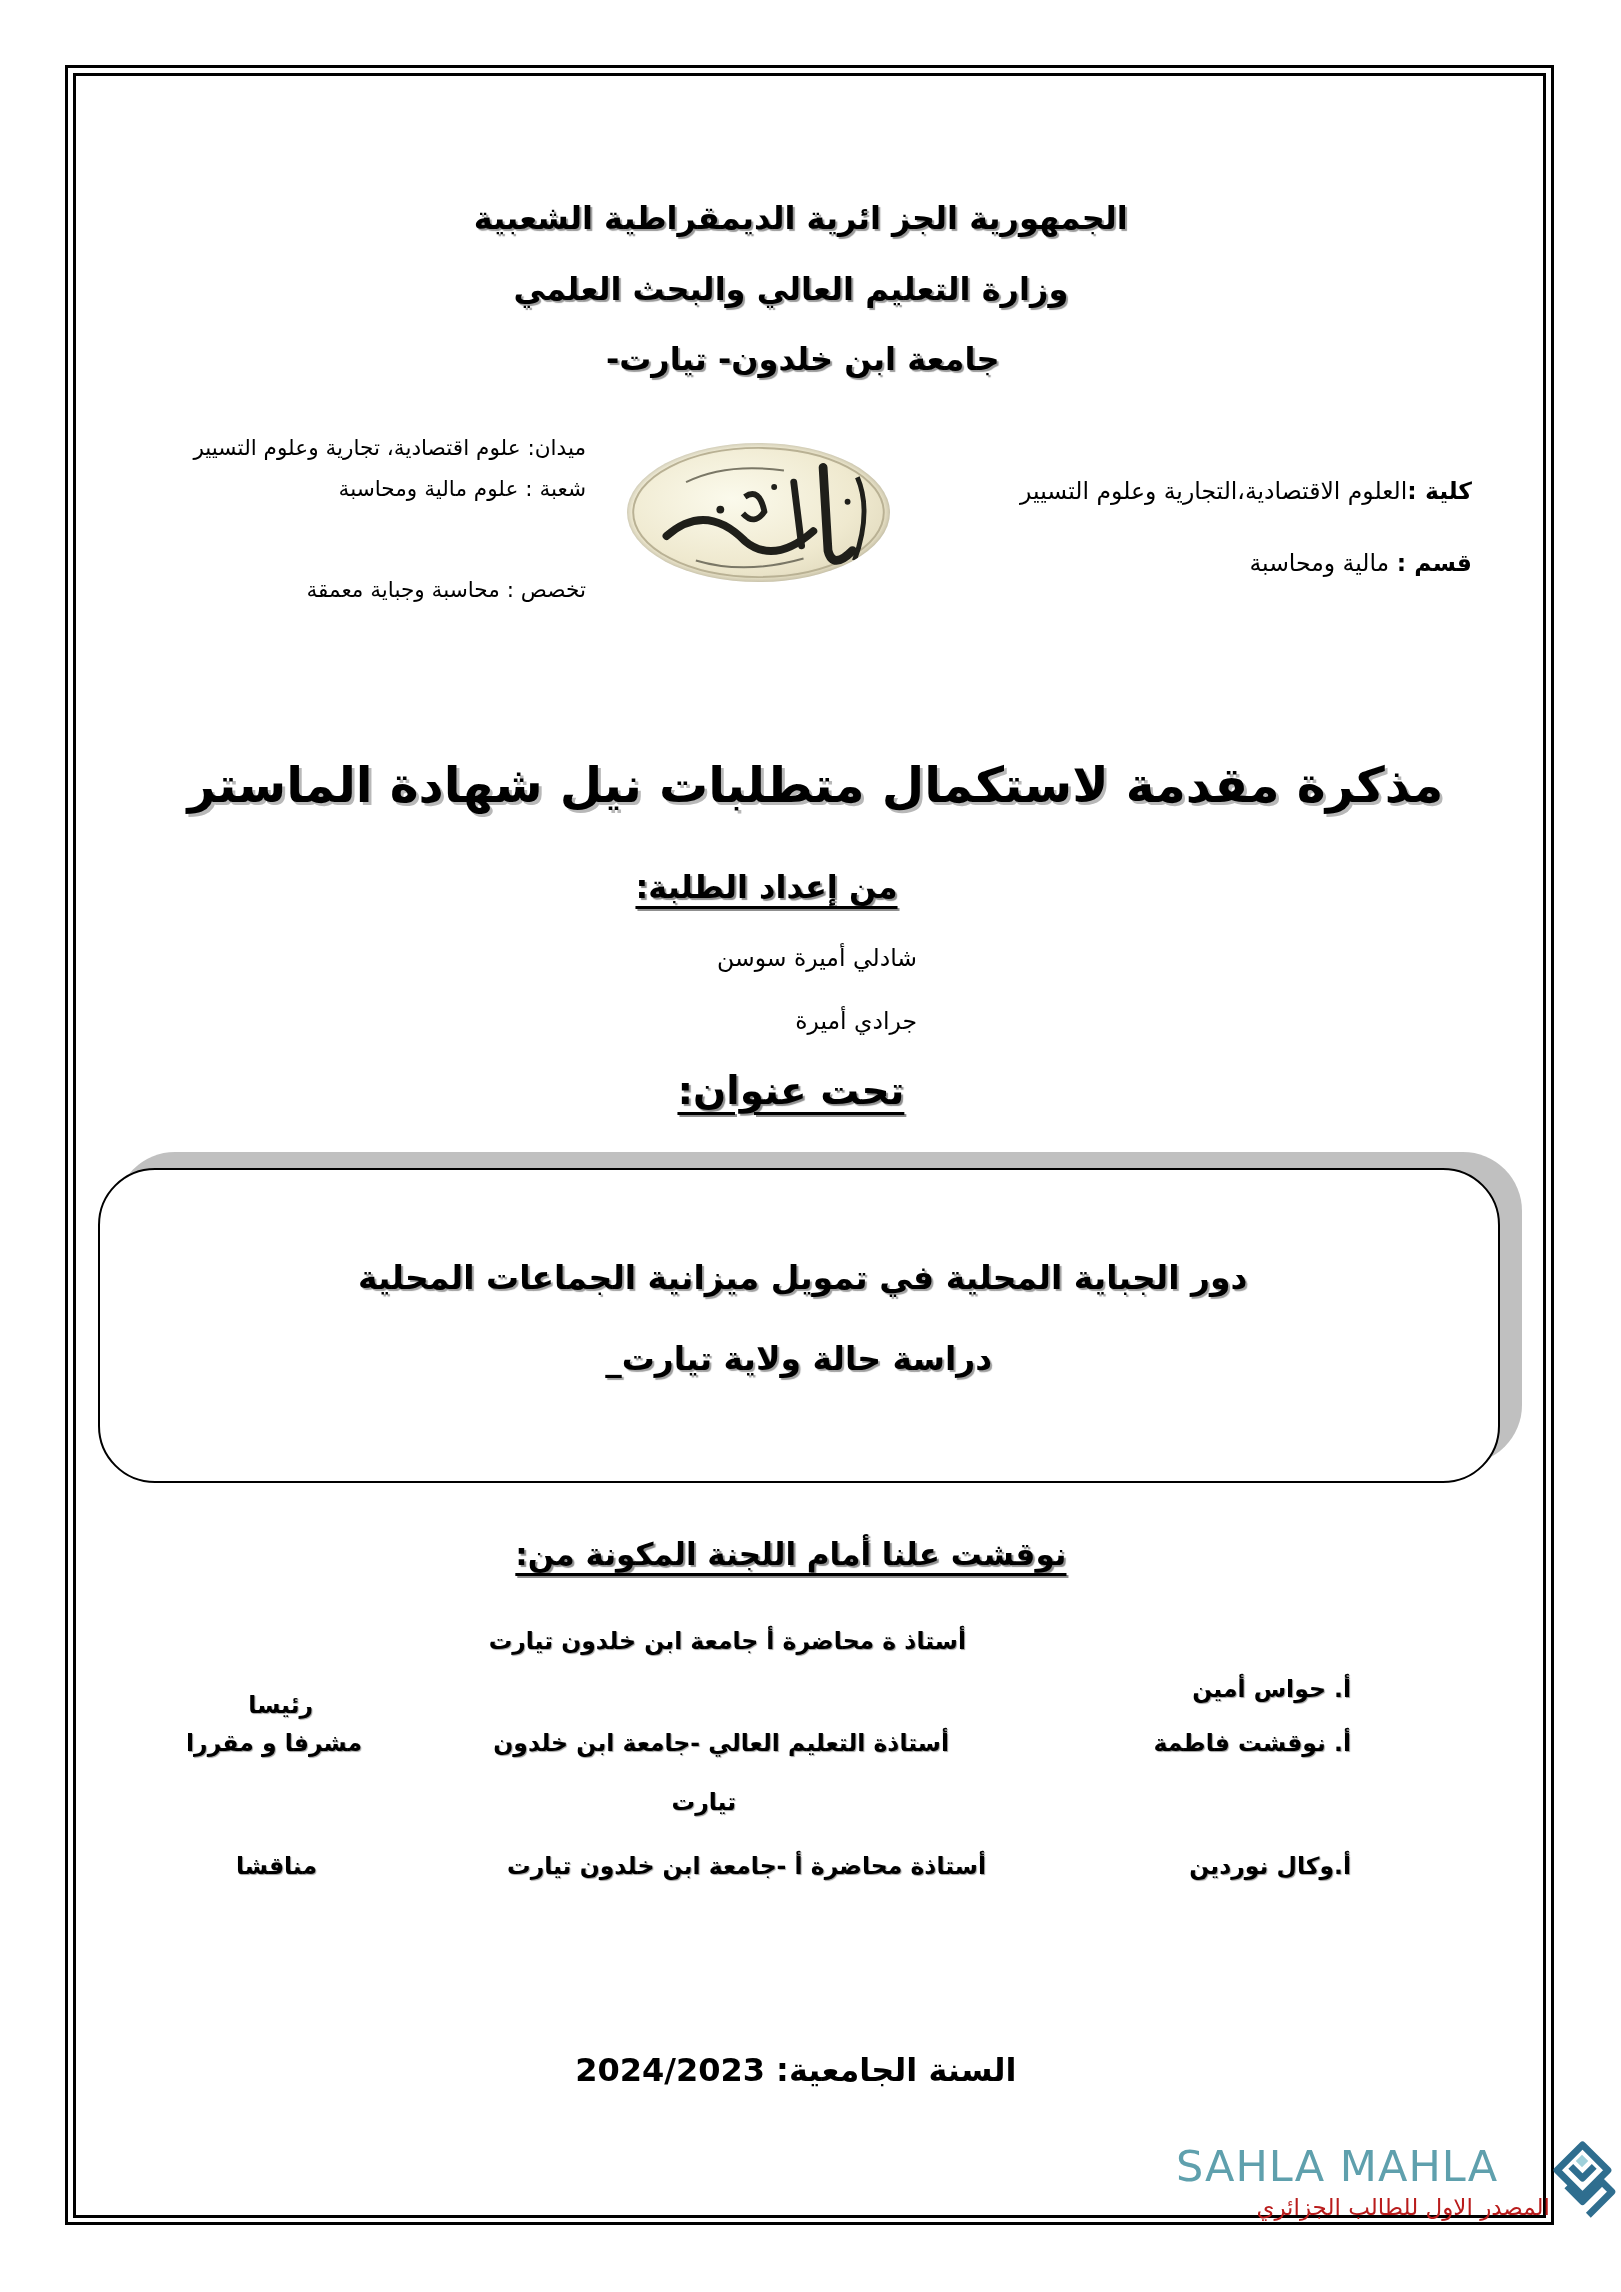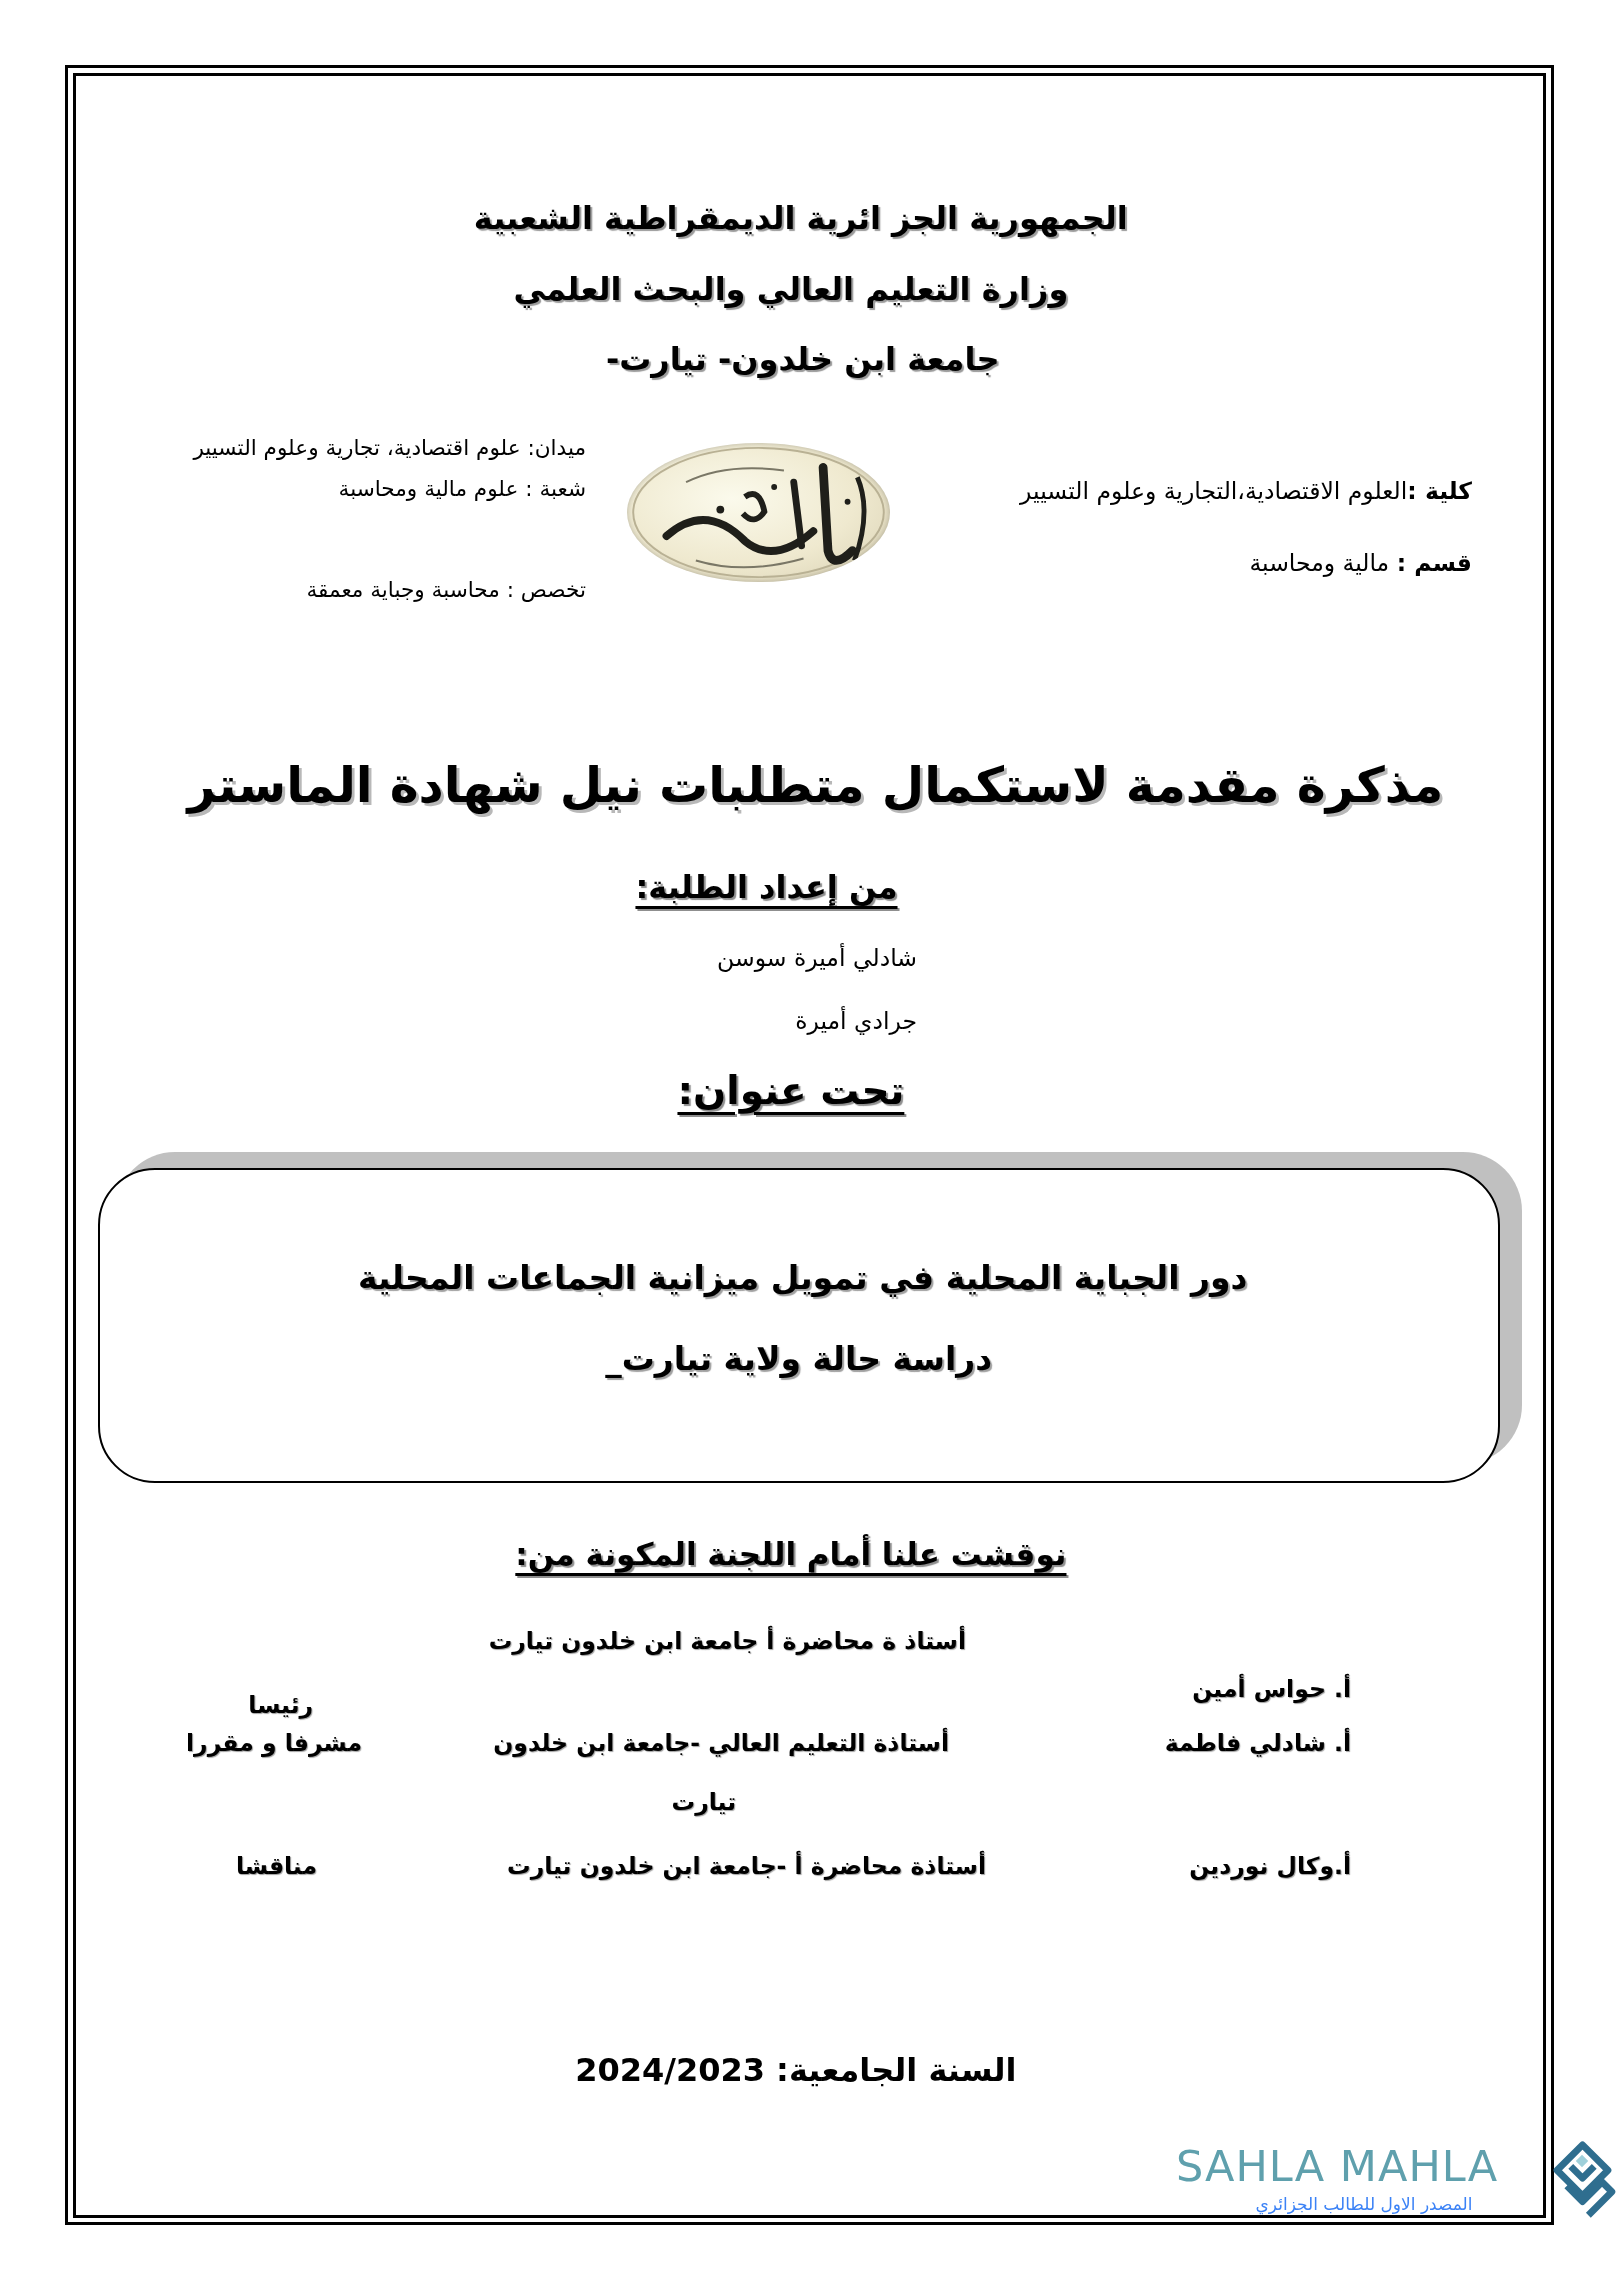--- a/index.html
+++ b/index.html
@@ -113,24 +113,23 @@
       font-family: "DejaVu Sans", sans-serif;
       font-size: 43px;
       color: #5fa0ad;
       letter-spacing: 1px;
       white-space: nowrap;
     }
     .watermark-arabic {
       position: absolute;
       left: 1178px; top: 2194px;
       width: 372px;
-      text-align: center;
-      font-family: "DejaVu Sans", sans-serif;
-      font-size: 17px;
-      color: #3b82f6;
+      font-family: "DejaVu Sans", sans-serif;
+      font-size: 23px;
+      color: #b91c1c;
       direction: rtl;
       white-space: nowrap;
     }
     .watermark-mark {
       position: absolute;
       left: 1547px; top: 2137px;
       width: 71px; height: 88px;
     }
   </style>
 </head>
@@ -183,21 +182,21 @@
 <div class="title-box"></div>
 <div class="center-line box-title" style="top:1258px; left:-7.8px;">دور الجباية المحلية في تمويل ميزانية الجماعات المحلية</div>
 <div class="center-line box-title" style="top:1339px; left:-11.8px;">دراسة حالة ولاية تيارت_</div>
 
 <div class="center-line underlined-heading" style="top:1536px; left:-19.6px; font-size:31px;">نوقشت علنا أمام اللجنة المكونة من:</div>
 
 <div class="abs jury-text rtl" style="right:270px; top:1635px;margin-top:40px;">أ. حواس أمين</div>
 <div class="abs jury-text rtl" style="right:655px; top:1627px;">أستاذ ة محاضرة أ جامعة ابن خلدون  تيارت</div>
 <div class="abs jury-text rtl" style="right:1308px; top:1691px;">رئيسا</div>
 
-<div class="abs jury-text rtl" style="right:270px; top:1729px;">أ. شادلي فاطمة</div>
+<div class="abs jury-text rtl" style="right:270px; top:1729px;">أ. نوقشت فاطمة</div>
 <div class="abs jury-text rtl" style="right:672px; top:1729px;">أستاذة التعليم العالي -جامعة ابن خلدون</div>
 <div class="abs jury-text rtl" style="right:885px; top:1788px;">تيارت</div>
 <div class="abs jury-text rtl" style="right:1259px; top:1729px;">مشرفا و مقررا</div>
 
 <div class="abs jury-text rtl" style="right:270px; top:1852px;">أ.وكال نوردين</div>
 <div class="abs jury-text rtl" style="right:635px; top:1852px;">أستاذة محاضرة أ -جامعة ابن خلدون  تيارت</div>
 <div class="abs jury-text rtl" style="right:1304px; top:1852px;">مناقشا</div>
 
 <div class="center-line year-line" style="top:2051px; left:-14.7px;">
   <span>السنة الجامعية:</span>

